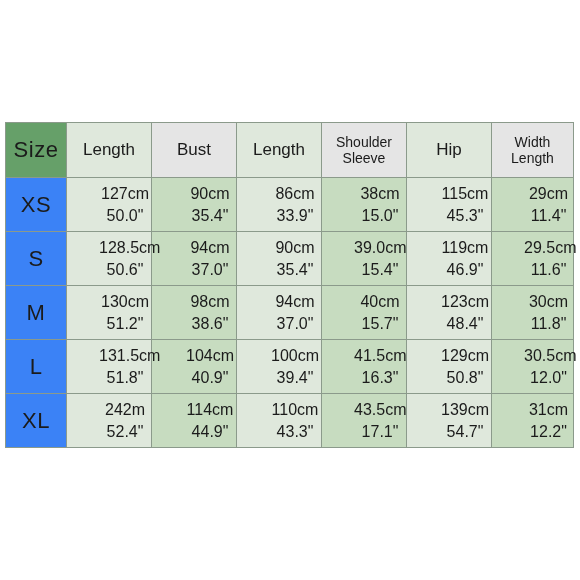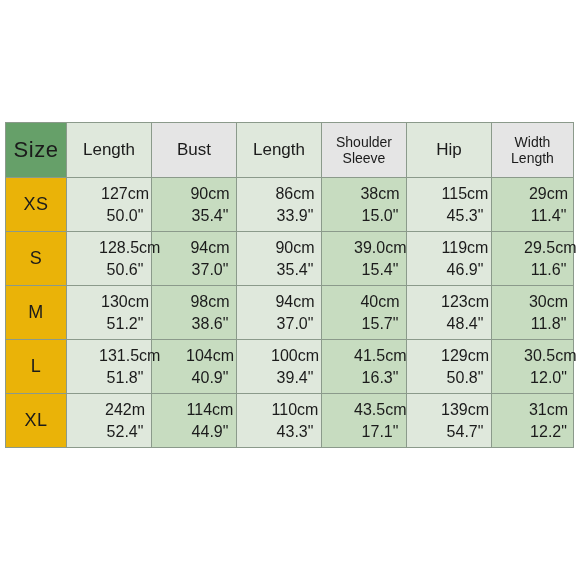--- a/index.html
+++ b/index.html
@@ -55,23 +55,23 @@
     font-weight: bold;
     letter-spacing: 0.5px;
   }
   .hdr-light { background: #dfe8dc; font-size: 17px; }
   .hdr-dark  { background: #e5e5e5; font-size: 17px; }
   .hdr-two-line { font-size: 14px; line-height: 1.15; }
 
   
   .data-row { height: 54px; }
   .cell-size {
-    background: #eab308;
+    background: #3b82f6;
     color: #ffffff;
-    font-size: 18px;
+    font-size: 22px;
     font-weight: bold;
     letter-spacing: 0.5px;
   }
   .cell-light { background: #dfe8dc; }
   .cell-dark  { background: #c7dcc0; }
   .val {
     font-size: 16px;
     line-height: 1.35;
     display: block;
     padding-left: 32px;

